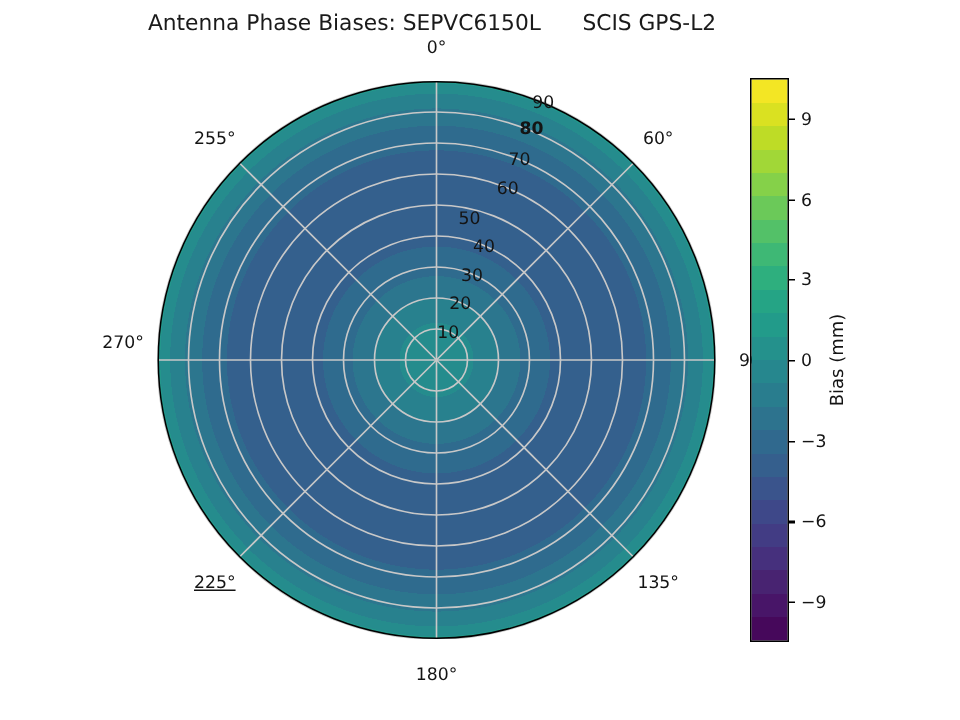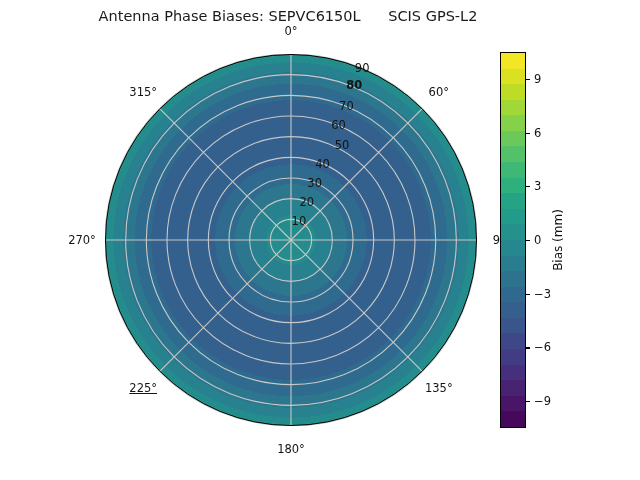--- a/index.html
+++ b/index.html
@@ -171,37 +171,37 @@
       </g>
   </svg>
 
   <div id="polar-outline"></div>
 
   <div id="r-label-layer">
       <div class="r-label" style="left: 193.9px; top: 166.9px;">10</div>
       <div class="r-label" style="left: 201.8px; top: 147.8px; text-align: right;">20</div>
       <div class="r-label" style="left: 209.7px; top: 128.7px;">30</div>
       <div class="r-label" style="left: 217.6px; top: 109.6px; text-align: right;">40</div>
-      <div class="r-label" style="left: 237px; top: 90.5px; text-align: center;">50</div>
+      <div class="r-label" style="left: 208px; top: 90.5px; text-align: center;">50</div>
       <div class="r-label" style="left: 233.5px; top: 71.4px;">60</div>
       <div class="r-label" style="left: 241.4px; top: 52.3px;">70</div>
       <div class="r-label" style="left: 249.3px; top: 31px; font-weight: bold;">80</div>
       <div class="r-label" style="left: 257.2px; top: 14.2px;">90</div>
     </div>
 </div>
 
 <div id="theta-label-layer" style="position:absolute;left:0;top:0;width:640px;height:480px;pointer-events:none;">
     <div class="theta-label" style="left: 291px; top: 31px;">0°</div>
     <div class="theta-label" style="left: 438.8px; top: 92.2px;">60°</div>
     <div class="theta-label" style="left: 500px; top: 240px;">90</div>
     <div class="theta-label" style="left: 438.8px; top: 387.8px;">135°</div>
     <div class="theta-label" style="left: 291px; top: 449px;">180°</div>
     <div class="theta-label" style="left: 143.2px; top: 387.8px; text-decoration: underline;">225°</div>
-    <div class="theta-label" style="left: 82px; top: 240px;">270°</div>
-    <div class="theta-label" style="left: 143.2px; top: 92.2px;">315°</div>
+    <div class="theta-label" style="left: 82px; top: 228px;">270°</div>
+    <div class="theta-label" style="left: 143.2px; top: 92.2px;">255°</div>
   </div>
 
 <div id="colorbar-group">
   <div id="colorbar-gradient" style="background: linear-gradient(rgb(243, 230, 36) 0%, rgb(243, 230, 36) 4.167%, rgb(218, 225, 33) 4.167%, rgb(218, 225, 33) 8.333%, rgb(190, 220, 38) 8.333%, rgb(190, 220, 38) 12.5%, rgb(161, 215, 55) 12.5%, rgb(161, 215, 55) 16.667%, rgb(133, 209, 73) 16.667%, rgb(133, 209, 73) 20.833%, rgb(107, 201, 89) 20.833%, rgb(107, 201, 89) 25%, rgb(83, 193, 104) 25%, rgb(83, 193, 104) 29.167%, rgb(62, 184, 117) 29.167%, rgb(62, 184, 117) 33.333%, rgb(46, 175, 126) 33.333%, rgb(46, 175, 126) 37.5%, rgb(37, 164, 133) 37.5%, rgb(37, 164, 133) 41.667%, rgb(34, 155, 138) 41.667%, rgb(34, 155, 138) 45.833%, rgb(36, 145, 140) 45.833%, rgb(36, 145, 140) 50%, rgb(38, 135, 142) 50%, rgb(38, 135, 142) 54.167%, rgb(41, 125, 142) 54.167%, rgb(41, 125, 142) 58.333%, rgb(45, 115, 142) 58.333%, rgb(45, 115, 142) 62.5%, rgb(48, 105, 142) 62.5%, rgb(48, 105, 142) 66.667%, rgb(53, 95, 141) 66.667%, rgb(53, 95, 141) 70.833%, rgb(58, 84, 140) 70.833%, rgb(58, 84, 140) 75%, rgb(62, 72, 137) 75%, rgb(62, 72, 137) 79.167%, rgb(66, 60, 132) 79.167%, rgb(66, 60, 132) 83.333%, rgb(70, 48, 125) 83.333%, rgb(70, 48, 125) 87.5%, rgb(72, 35, 113) 87.5%, rgb(72, 35, 113) 91.667%, rgb(72, 21, 104) 91.667%, rgb(72, 21, 104) 95.833%, rgb(70, 8, 91) 95.833%, rgb(70, 8, 91) 100%);"></div>
   <div id="cb-tick-layer">
       <div class="cb-tick" style="top: 26.9px;"></div>
       <div class="cb-tick-label" style="top: 26.9px;">9</div>
       <div class="cb-tick" style="top: 80.6px;"></div>
       <div class="cb-tick-label" style="top: 80.6px;">6</div>
       <div class="cb-tick" style="top: 134.3px;"></div>

